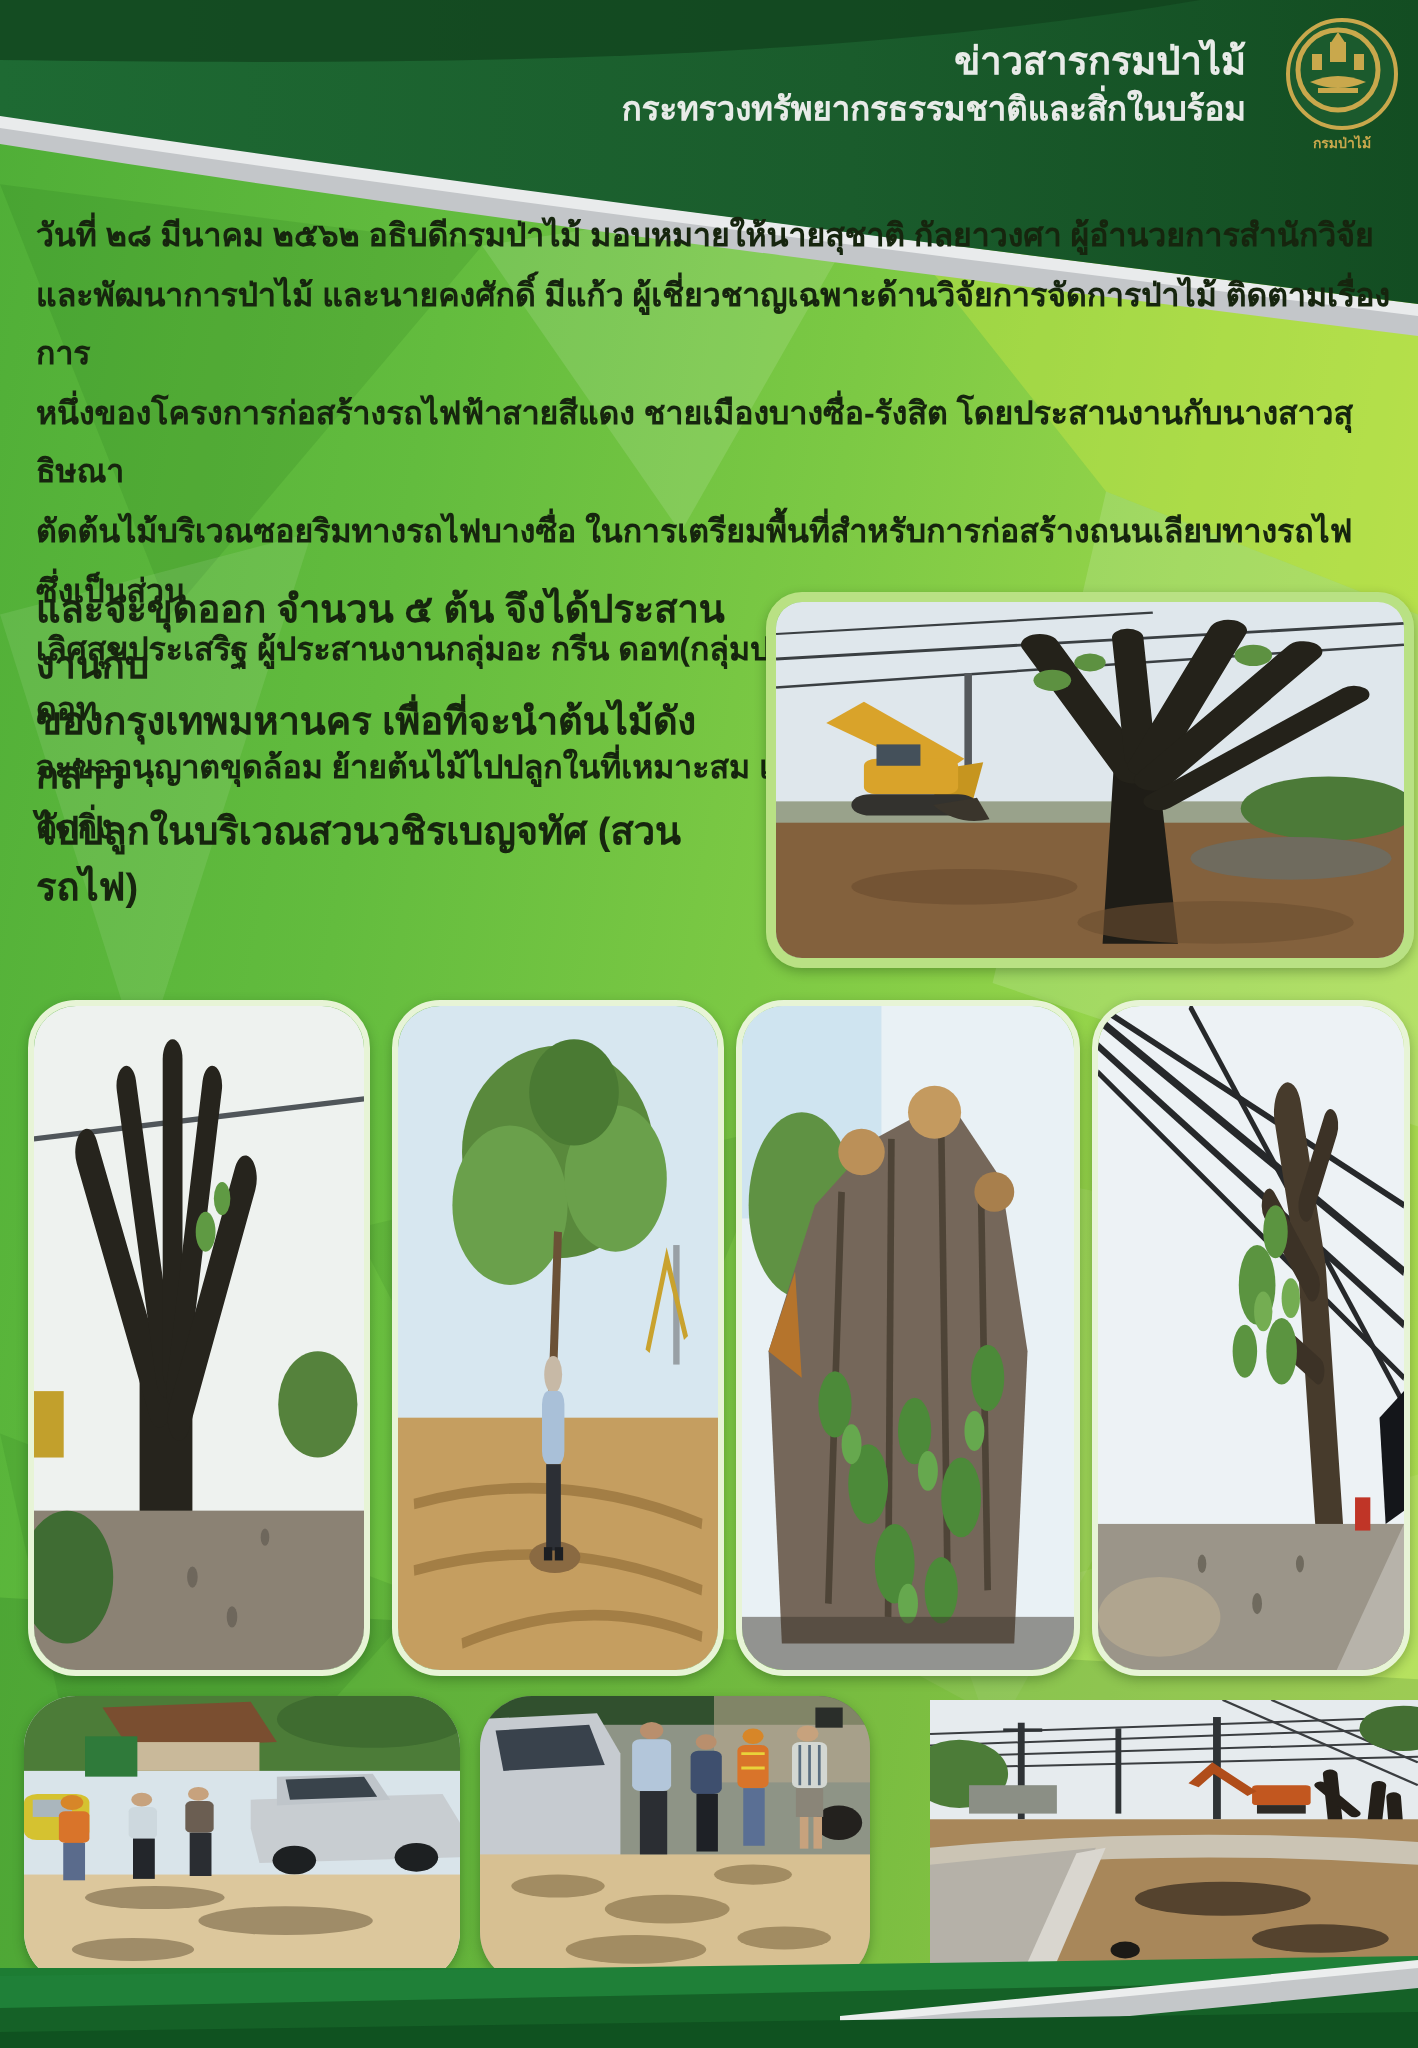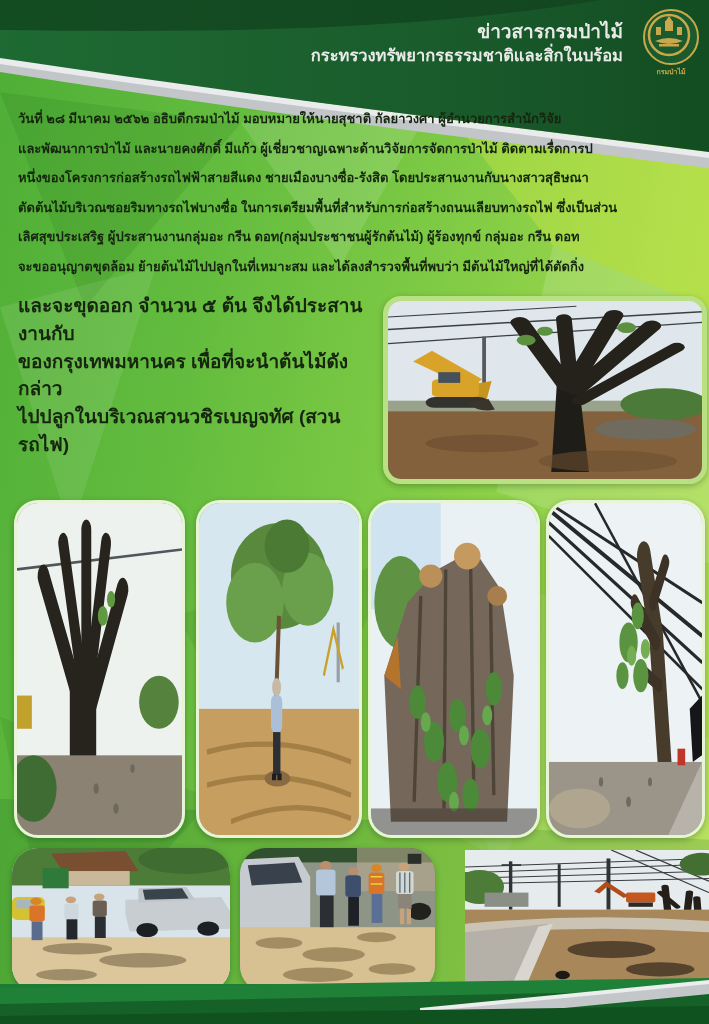--- a/index.html
+++ b/index.html
@@ -21,21 +21,21 @@
   .header-svg{position:absolute;top:0;left:0;}
   .header-text{position:absolute;top:20px;right:86px;text-align:right;color:#e8ebe8;}
   .header-title{font-size:19px;font-weight:700;line-height:24px;}
   .header-sub{font-size:16.5px;font-weight:700;line-height:22px;}
   .logo{position:absolute;top:9px;right:10px;width:56px;height:66px;text-align:center;}
   .logo-circle{width:52px;height:52px;margin:0 auto;border-radius:50%;
                border:2px solid #c9a84c;background:#1b5a2d;position:relative;}
   .logo-caption{font-size:7px;color:#c9a84c;font-weight:700;margin-top:1px;}
 
   .intro{position:absolute;left:18px;top:104px;width:678px;
-         font-size:13px;line-height:29.6px;font-weight:700;color:#16250e;}
+         font-size:16px;line-height:29.6px;font-weight:700;color:#16250e;}
   .leftcol{position:absolute;left:18px;top:292px;width:362px;
            font-size:19px;line-height:27.8px;font-weight:700;color:#16250e;}
 
   .photo{position:absolute;overflow:hidden;box-shadow:0 2px 6px rgba(0,30,0,.28);}
   .photo svg{display:block;width:100%;height:100%;}
   .p-top{left:383px;top:296px;width:314px;height:178px;border:5px solid #b9e184;border-radius:18px;}
   .pm{top:500px;height:332px;border:3px solid #e7f4d6;border-radius:24px;}
   .pm1{left:14px;width:165px;}
   .pm2{left:196px;width:160px;}
   .pm3{left:368px;width:166px;}
@@ -92,21 +92,21 @@
         <rect x="32" y="16" width="5" height="8" fill="#c9a84c"></rect>
         <path d="M10,30 Q24,24 38,30 Q24,36 10,30 Z" fill="#c9a84c"></path>
         <rect x="14" y="33" width="20" height="2.5" fill="#c9a84c"></rect>
       </svg>
     </div>
     <div class="logo-caption">กรมป่าไม้</div>
   </div>
 
   <div class="intro">
     <div>วันที่ ๒๘ มีนาคม ๒๕๖๒ อธิบดีกรมป่าไม้ มอบหมายให้นายสุชาติ กัลยาวงศา ผู้อำนวยการสำนักวิจัย</div>
-    <div>และพัฒนาการป่าไม้ และนายคงศักดิ์ มีแก้ว ผู้เชี่ยวชาญเฉพาะด้านวิจัยการจัดการป่าไม้  ติดตามเรื่ดการป</div>
+    <div>และพัฒนาการป่าไม้ และนายคงศักดิ์ มีแก้ว ผู้เชี่ยวชาญเฉพาะด้านวิจัยการจัดการป่าไม้  ติดตามเรื่องการ</div>
     <div>หนึ่งของโครงการก่อสร้างรถไฟฟ้าสายสีแดง ชายเมืองบางซื่อ-รังสิต  โดยประสานงานกับนางสาวสุธิษณา</div>
     <div>ตัดต้นไม้บริเวณซอยริมทางรถไฟบางซื่อ ในการเตรียมพื้นที่สำหรับการก่อสร้างถนนเลียบทางรถไฟ ซึ่งเป็นส่วน</div>
     <div>เลิศสุขประเสริฐ ผู้ประสานงานกลุ่มอะ กรีน ดอท(กลุ่มประชาชนผู้รักต้นไม้) ผู้ร้องทุกข์ กลุ่มอะ กรีน ดอท</div>
     <div>จะขออนุญาตขุดล้อม ย้ายต้นไม้ไปปลูกในที่เหมาะสม และได้ลงสำรวจพื้นที่พบว่า มีต้นไม้ใหญ่ที่ได้ตัดกิ่ง</div>
   </div>
 
   <div class="leftcol">
     <div>และจะขุดออก  จำนวน ๕ ต้น จึงได้ประสานงานกับ</div>
     <div>ของกรุงเทพมหานคร  เพื่อที่จะนำต้นไม้ดังกล่าว</div>
     <div>ไปปลูกในบริเวณสวนวชิรเบญจทัศ  (สวนรถไฟ)</div>

